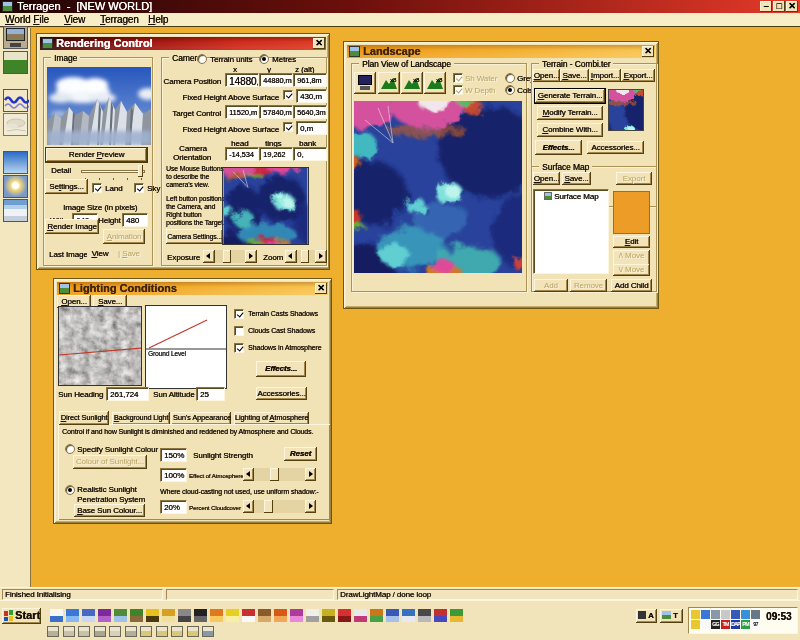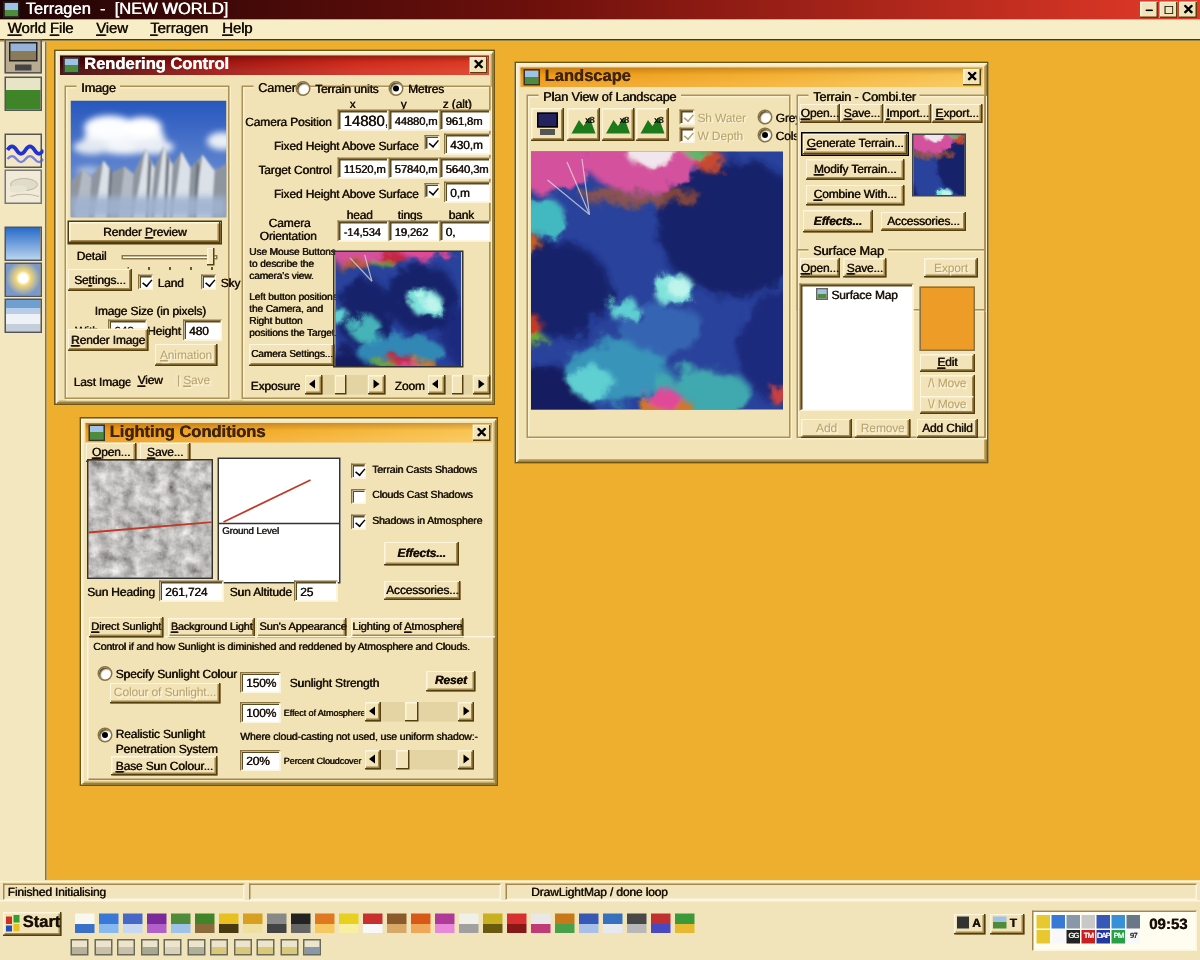--- a/index.html
+++ b/index.html
@@ -409,21 +409,21 @@
     <div class="abs btn arl" style="left:0;top:0;width:11px;height:13px"></div>
     <div class="abs sbthumb" style="left:21px;top:0;width:9px;height:13px"></div>
     <div class="abs btn arr" style="left:62px;top:0;width:11px;height:13px"></div>
   </div>
   <div class="abs btn" style="left:20px;top:225px;width:71px;height:13px;line-height:13px"><u>B</u>ase Sun Colour...</div>
 </div>
 
 <div class="abs" style="left:0;top:587px;width:800px;height:13px;background:#F2E5BE;border-top:1px solid #FCF6DE">
   <div class="abs sunk" style="left:2px;top:1px;width:161px;height:11px;padding-left:2px;line-height:9px">Finished Initialising</div>
   <div class="abs sunk" style="left:166px;top:1px;width:168px;height:11px"></div>
-  <div class="abs sunk" style="left:337px;top:1px;width:461px;height:11px;padding-left:16px;line-height:9px">DrawLightMap / done loop</div>
+  <div class="abs sunk" style="left:337px;top:1px;width:461px;height:11px;padding-left:2px;line-height:9px">DrawLightMap / done loop</div>
 </div>
 
 <div class="abs" style="left:0;top:600px;width:800px;height:40px;background:#F1E4BA;border-top:1px solid #FCF6DE">
   <div class="abs btn" style="left:2px;top:7px;width:39px;height:16px;font-weight:bold;font-size:11px;letter-spacing:0;line-height:15px;text-align:left;padding-left:13px">
     <svg class="abs" style="left:2px;top:2px" width="10" height="11">
         <rect width="4" height="5" x="0" y="1" fill="#d03020"></rect>
         <rect width="4" height="5" x="5" y="0" fill="#30a030"></rect>
         <rect width="4" height="5" x="0" y="7" fill="#2050c0"></rect>
         <rect width="4" height="5" x="5" y="6" fill="#e8c020"></rect>
       </svg>Start</div>

